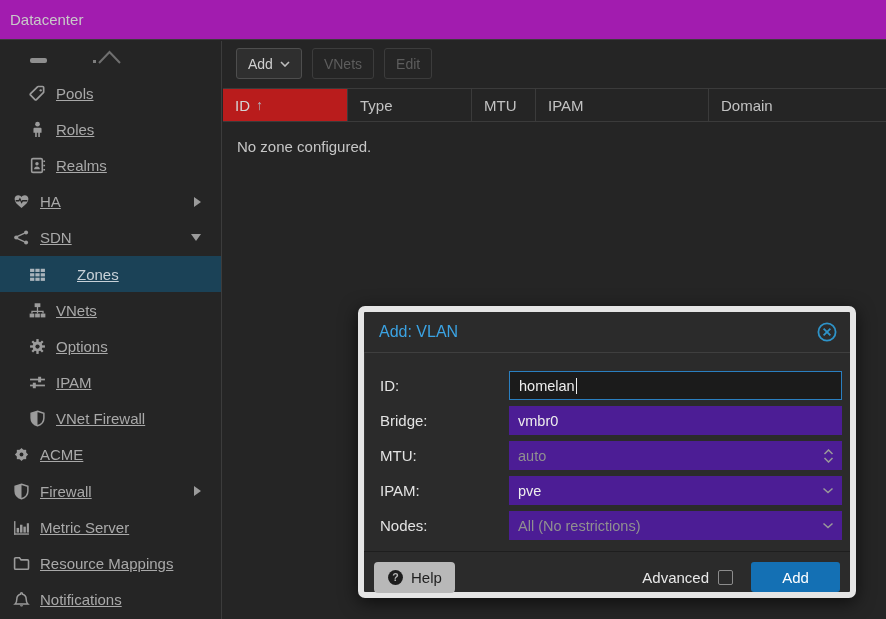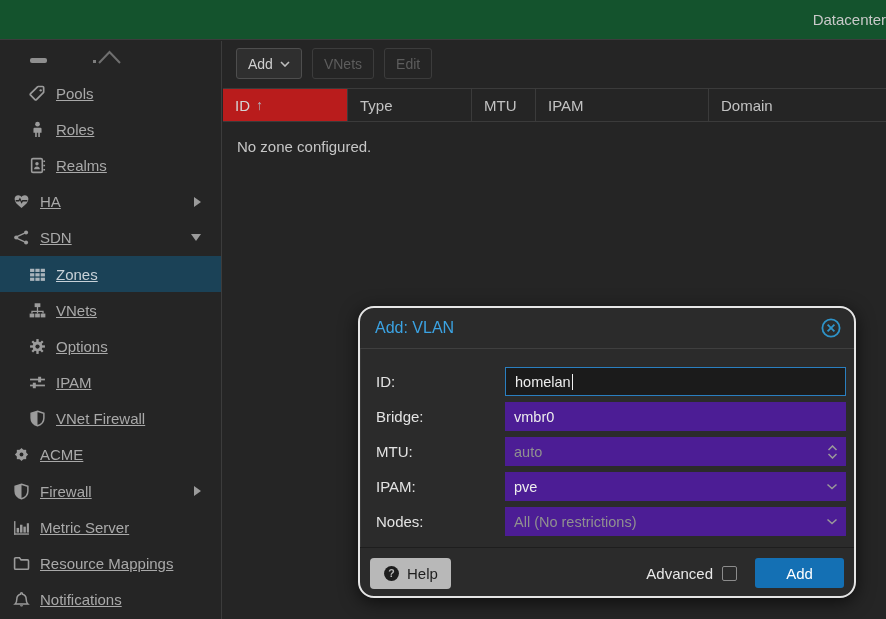--- a/index.html
+++ b/index.html
@@ -1,34 +1,34 @@
 <!DOCTYPE html>
 <html><head>
 <meta charset="utf-8">
 <style>
   * { margin:0; padding:0; box-sizing:border-box; }
   html,body { width:886px; height:619px; overflow:hidden; background:#252525;
               font-family:"Liberation Sans", sans-serif; color:#c9c9c9; }
 
   
   .app-header { position:absolute; top:0; left:0; width:886px; height:40px;
-                background:#14532d; border-bottom:1px solid #3c3c3c;
-                display:flex; align-items:center; padding-left:10px;justify-content:flex-end; }
+                background:#a21caf; border-bottom:1px solid #3c3c3c;
+                display:flex; align-items:center; padding-left:10px; }
   .app-header .title { font-size:15px; color:#c9c9c9; }
 
   
   .sidebar { position:absolute; top:41px; left:0; width:222px; bottom:0;
              background:#252525; border-right:1px solid #3c3c3c; overflow:hidden; }
   .tree-item { height:36.2px; display:flex; align-items:center; font-size:15px;
                color:#a9a9a9; position:relative; cursor:default; }
   .tree-item .ticon { width:17px; height:17px; flex:0 0 17px; display:inline-block; }
   .tree-item .tlabel { margin-left:10px; white-space:nowrap;text-decoration:underline; }
   .lvl1 { padding-left:13px; }
   .lvl2 { padding-left:29px; }
-  .tree-item.selected { background:#1b4257; color:#c8d1d8; }
+  .tree-item.selected { background:#1b4257; color:#c8d1d8;gap:21px; }
   .expander { position:absolute; right:20px; width:0; height:0; }
   .expander.right { border-top:5px solid transparent; border-bottom:5px solid transparent;
                     border-left:7px solid #9b9b9b; }
   .expander.down  { border-left:5px solid transparent; border-right:5px solid transparent;
                     border-top:7px solid #9b9b9b; }
   .clipped-row { height:34px; position:relative; }
   .clip-dash { position:absolute; left:30px; top:17px; width:17px; height:4.5px;
                border-radius:2px; background:#8f8f8f; }
   .clip-dot  { position:absolute; left:93px; top:19px; width:2.5px; height:3px; background:#7d7d7d; }
   .clip-chevron { position:absolute; left:97px; top:9px; }
@@ -47,21 +47,21 @@
   .gh-cell { display:flex; align-items:center; padding-left:12px;
              border-right:1px solid #3b3b3b; }
   .gh-cell.sorted { background:#b91c1c; color:#d4d4d4; }
   .gh-cell:last-child { border-right:none; }
   .sort-arrow { margin-left:6px; color:#aebac3; font-size:14px; }
   .w-id{width:125px;} .w-type{width:124px;} .w-mtu{width:64px;} .w-ipam{width:173px;} .w-domain{flex:1;}
   .empty-text { position:absolute; top:97px; left:14px; font-size:15px; color:#c6c6c6; }
 
   
   .dialog { position:absolute; left:358px; top:306px; width:498px; height:292px;
-            background:#2b2b2b; border:2px solid #e5e5e5; border-radius:16px;
+            background:#2b2b2b; border:6px solid #e5e5e5; border-radius:7px;
             box-shadow:0 4px 18px rgba(0,0,0,.65); }
   .dlg-header { height:40px; display:flex; align-items:center; padding:0 12px 0 15px; }
   .dlg-title { font-size:16px; color:#3ba3e3; flex:1; }
   .dlg-close { width:22px; height:22px; cursor:pointer; }
   .dlg-body { height:199px; border-top:1px solid #3f3f3f; box-shadow:inset 1px 0 0 #373737;
               padding:18px 8px 0 16px; }
   .form-row { display:flex; align-items:center; height:29px; margin-bottom:6px; }
   .form-label { width:129px; font-size:15px; color:#e3e3e3; }
   .field { flex:1; height:29px; background:#4c1d95; display:flex; align-items:center;
            padding:0 9px; font-size:14.5px; color:#ededed; position:relative; cursor:text; }

